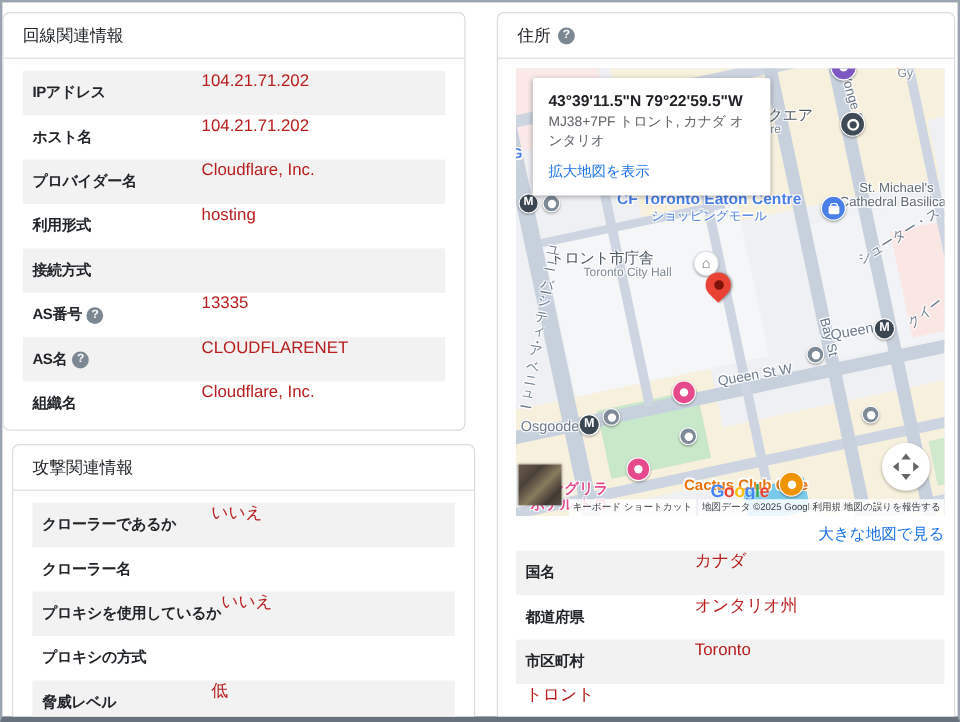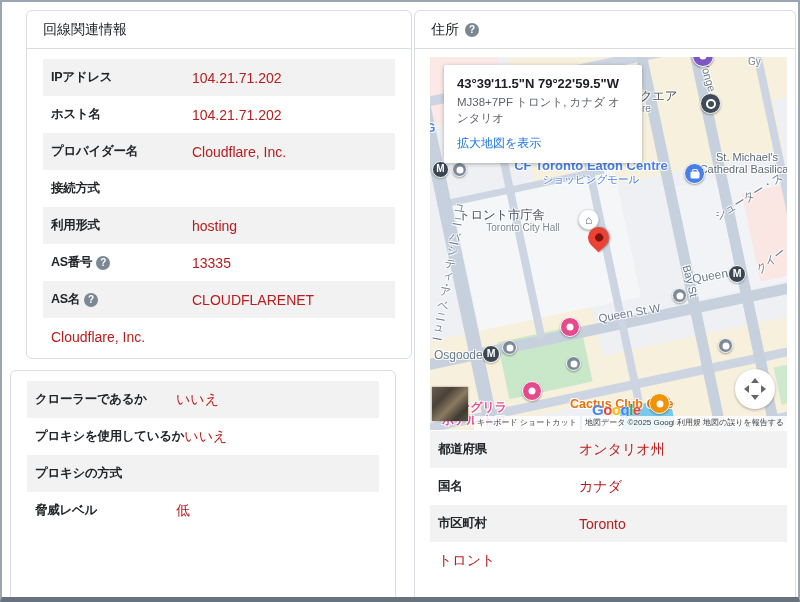--- a/index.html
+++ b/index.html
@@ -1,21 +1,21 @@
 <!DOCTYPE html>
 <html><head>
 <meta charset="utf-8">
 <style>
   html,body{margin:0;padding:0;background:#fff;}
   body{font-family:"Liberation Sans","DejaVu Sans",sans-serif;}
   #screen{position:relative;width:800px;height:602px;box-sizing:border-box;border:2px solid #9aa5b1;border-bottom:5px solid #67727e;overflow:hidden;background:#fff;}
   .card{position:absolute;background:#fff;border:1px solid #d9dde1;border-radius:6px;overflow:hidden;}
   .card-header{display:flex;align-items:center;gap:6px;padding:0 16px;height:38px;font-size:14px;color:#212529;border-bottom:1px solid #d9dde1;box-sizing:border-box;}
   .card-body{padding:10px 16px 0 16px;}
-  .rows .row{display:flex;align-items:center;height:37px;padding:0 8px;box-sizing:border-box;}
+  .rows .row{display:flex;height:37px;padding:0 8px;box-sizing:border-box;}
   .rows .row:nth-child(odd){background:#f2f2f2;}
   .lbl{flex:0 0 141px;display:flex;align-items:center;gap:4px;font-weight:700;font-size:12.5px;letter-spacing:-0.3px;color:#212529;white-space:nowrap;}
   .val{font-size:14px;color:#b91c1c;white-space:nowrap;}
   .help{display:inline-block;width:14px;height:14px;line-height:14px;border-radius:50%;background:#7b8894;color:#fff;font-size:10px;font-weight:700;text-align:center;flex:0 0 14px;}
   
   .map{position:relative;width:357px;height:373px;overflow:hidden;background:#eef0f3;margin-top:8px;}
   .rot{position:absolute;left:-80px;top:-90px;width:520px;height:560px;transform:rotate(-12deg);background:#eef0f3;z-index:1;}
   .blk{position:absolute;}
   .mlabel{position:absolute;white-space:nowrap;z-index:8;
     text-shadow:-1px -1px 0 rgba(255,255,255,.9),1px -1px 0 rgba(255,255,255,.9),-1px 1px 0 rgba(255,255,255,.9),1px 1px 0 rgba(255,255,255,.9);}
@@ -52,21 +52,21 @@
   .glogo{position:absolute;left:162px;top:344px;z-index:6;font-size:15px;font-weight:700;letter-spacing:-0.5px;text-shadow:0 0 2px #fff;}
   .glogo b:nth-child(1){color:#4285F4}.glogo b:nth-child(2){color:#EA4335}.glogo b:nth-child(3){color:#FBBC05}
   .glogo b:nth-child(4){color:#4285F4}.glogo b:nth-child(5){color:#34A853}.glogo b:nth-child(6){color:#EA4335}
   .biglink{display:block;text-align:right;padding:6px 0 4px 0;font-size:13px;color:#1a73e8;text-decoration:none;}
 </style>
 </head>
 <body>
 
 <div id="screen">
 
-  <div class="card" style="left:24px;top:8px;width:384px;height:347px;">
+  <div class="card" style="left:0;top:8px;width:384px;height:347px;">
     <div class="card-header">
       <span>回線関連情報</span>
     </div>
     <div class="card-body">
       <div class="rows">
         <div class="row">
           <span class="lbl">
               <span>IPアドレス</span>
             </span>
           <span class="val">104.21.71.202</span>
@@ -78,59 +78,71 @@
           <span class="val">104.21.71.202</span>
           </div>
         <div class="row">
           <span class="lbl">
               <span>プロバイダー名</span>
             </span>
           <span class="val">Cloudflare, Inc.</span>
           </div>
         <div class="row">
           <span class="lbl">
+              <span>利用形式</span>
+            </span>
+          <span class="val">hosting</span>
+          </div>
+        <div class="row">
+          <span class="lbl">
               <span>接続方式</span>
             </span>
           <span class="val"></span>
-          </div>
-        <div class="row">
-          <span class="lbl">
-              <span>利用形式</span>
-            </span>
-          <span class="val">hosting</span>
           </div>
         <div class="row">
           <span class="lbl">
               <span>AS番号</span>
               <span class="help">?</span>
             </span>
           <span class="val">13335</span>
           </div>
         <div class="row">
           <span class="lbl">
               <span>AS名</span>
               <span class="help">?</span>
             </span>
           <span class="val">CLOUDFLARENET</span>
           </div>
         <div class="row">
+          <span class="lbl">
+              <span>組織名</span>
+            </span>
           <span class="val">Cloudflare, Inc.</span>
           </div>
       </div>
     </div>
   </div>
 
   <div class="card" style="left:8px;top:368px;width:384px;height:250px;">
+    <div class="card-header">
+      <span>攻撃関連情報</span>
+    </div>
     <div class="card-body">
       <div class="rows">
         <div class="row">
           <span class="lbl">
               <span>クローラーであるか</span>
             </span>
           <span class="val">いいえ</span>
+          </div>
+        <div class="row">
+          <span class="lbl">
+              <span>クローラー名</span>
+            </span>
+          <span class="val"></span>
           </div>
         <div class="row">
           <span class="lbl">
               <span>プロキシを使用しているか</span>
             </span>
           <span class="val">いいえ</span>
           </div>
         <div class="row">
           <span class="lbl">
               <span>プロキシの方式</span>
@@ -253,36 +265,37 @@
         </div>
 
         <div class="mfooter">
           <span style="left:44px;">キーボード ショートカット</span>
           <span style="left:152px;">地図データ ©2025 Google</span>
           <span style="left:244px;">利用規約</span>
           <span style="right:0;">地図の誤りを報告する</span>
         </div>
       </div>
 
+      <a class="biglink" href="#">大きな地図で見る</a>
 
       <div class="rows" style="margin-top:1px;">
         <div class="row">
           <span class="lbl">
+              <span>国名</span>
+            </span>
+          <span class="val">カナダ</span>
+          </div>
+        <div class="row">
+          <span class="lbl">
               <span>都道府県</span>
             </span>
           <span class="val">オンタリオ州</span>
           </div>
         <div class="row">
           <span class="lbl">
-              <span>国名</span>
-            </span>
-          <span class="val">カナダ</span>
-          </div>
-        <div class="row">
-          <span class="lbl">
               <span>市区町村</span>
             </span>
           <span class="val">Toronto</span>
           </div>
         <div class="row">
           <span class="val">トロント</span>
           </div>
 
       </div>
     </div>

